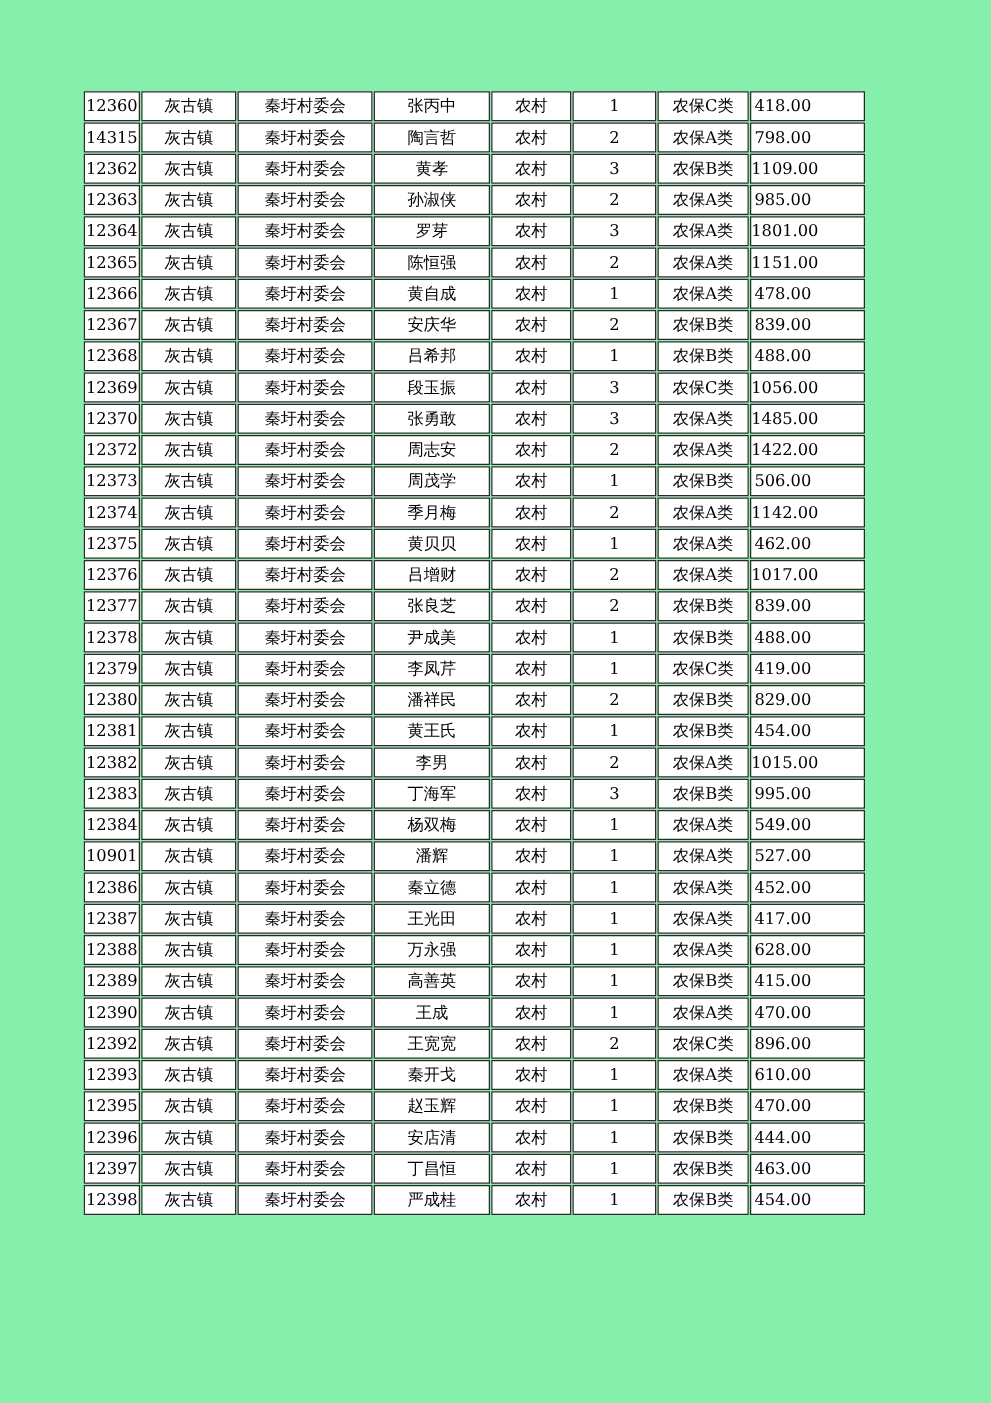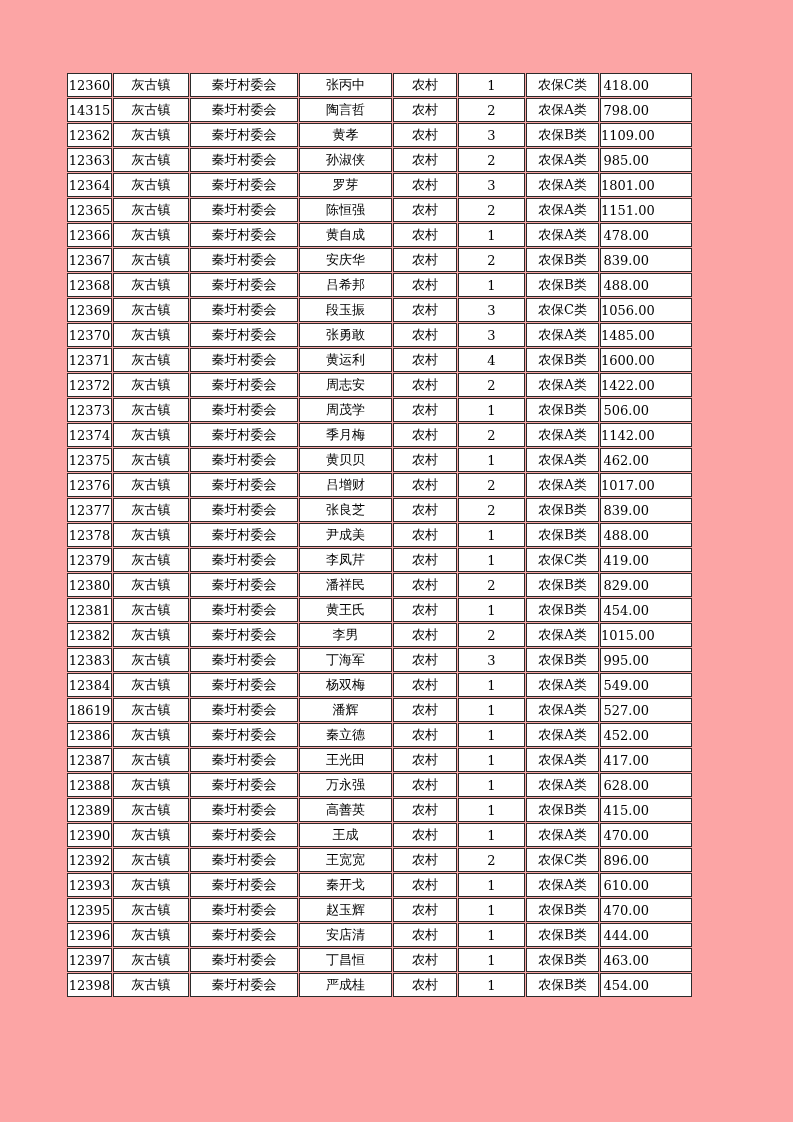--- a/index.html
+++ b/index.html
@@ -4,21 +4,21 @@
 <style>
   html,body{margin:0;padding:0;}
   body{
     width:793px;height:1122px;
     background:#ffffff;
     font-family:"DejaVu Serif","Liberation Serif",serif;
     position:relative;
     overflow:hidden;
   }
   .page{
-    position:absolute;inset:0;background:#fca5a5;
+    position:absolute;inset:0;background:#86efac;
   }
   table.data-table{
     position:absolute;
     left:66px;top:72px;
     border-collapse:separate;
     border-spacing:1px;
     table-layout:fixed;
     width:627px;
   }
   td{
@@ -159,30 +159,20 @@
           <td>12370</td>
           <td>灰古镇</td>
           <td>秦圩村委会</td>
           <td>张勇敢</td>
           <td>农村</td>
           <td>3</td>
           <td>农保A类</td>
           <td class="col-amount">1485.00</td>
         </tr>
         <tr>
-          <td>12371</td>
-          <td>灰古镇</td>
-          <td>秦圩村委会</td>
-          <td>黄运利</td>
-          <td>农村</td>
-          <td>4</td>
-          <td>农保B类</td>
-          <td class="col-amount">1600.00</td>
-        </tr>
-        <tr>
           <td>12372</td>
           <td>灰古镇</td>
           <td>秦圩村委会</td>
           <td>周志安</td>
           <td>农村</td>
           <td>2</td>
           <td>农保A类</td>
           <td class="col-amount">1422.00</td>
         </tr>
         <tr>
@@ -299,21 +289,21 @@
           <td>12384</td>
           <td>灰古镇</td>
           <td>秦圩村委会</td>
           <td>杨双梅</td>
           <td>农村</td>
           <td>1</td>
           <td>农保A类</td>
           <td class="col-amount">549.00</td>
         </tr>
         <tr>
-          <td>18619</td>
+          <td>10901</td>
           <td>灰古镇</td>
           <td>秦圩村委会</td>
           <td>潘辉</td>
           <td>农村</td>
           <td>1</td>
           <td>农保A类</td>
           <td class="col-amount">527.00</td>
         </tr>
         <tr>
           <td>12386</td>

